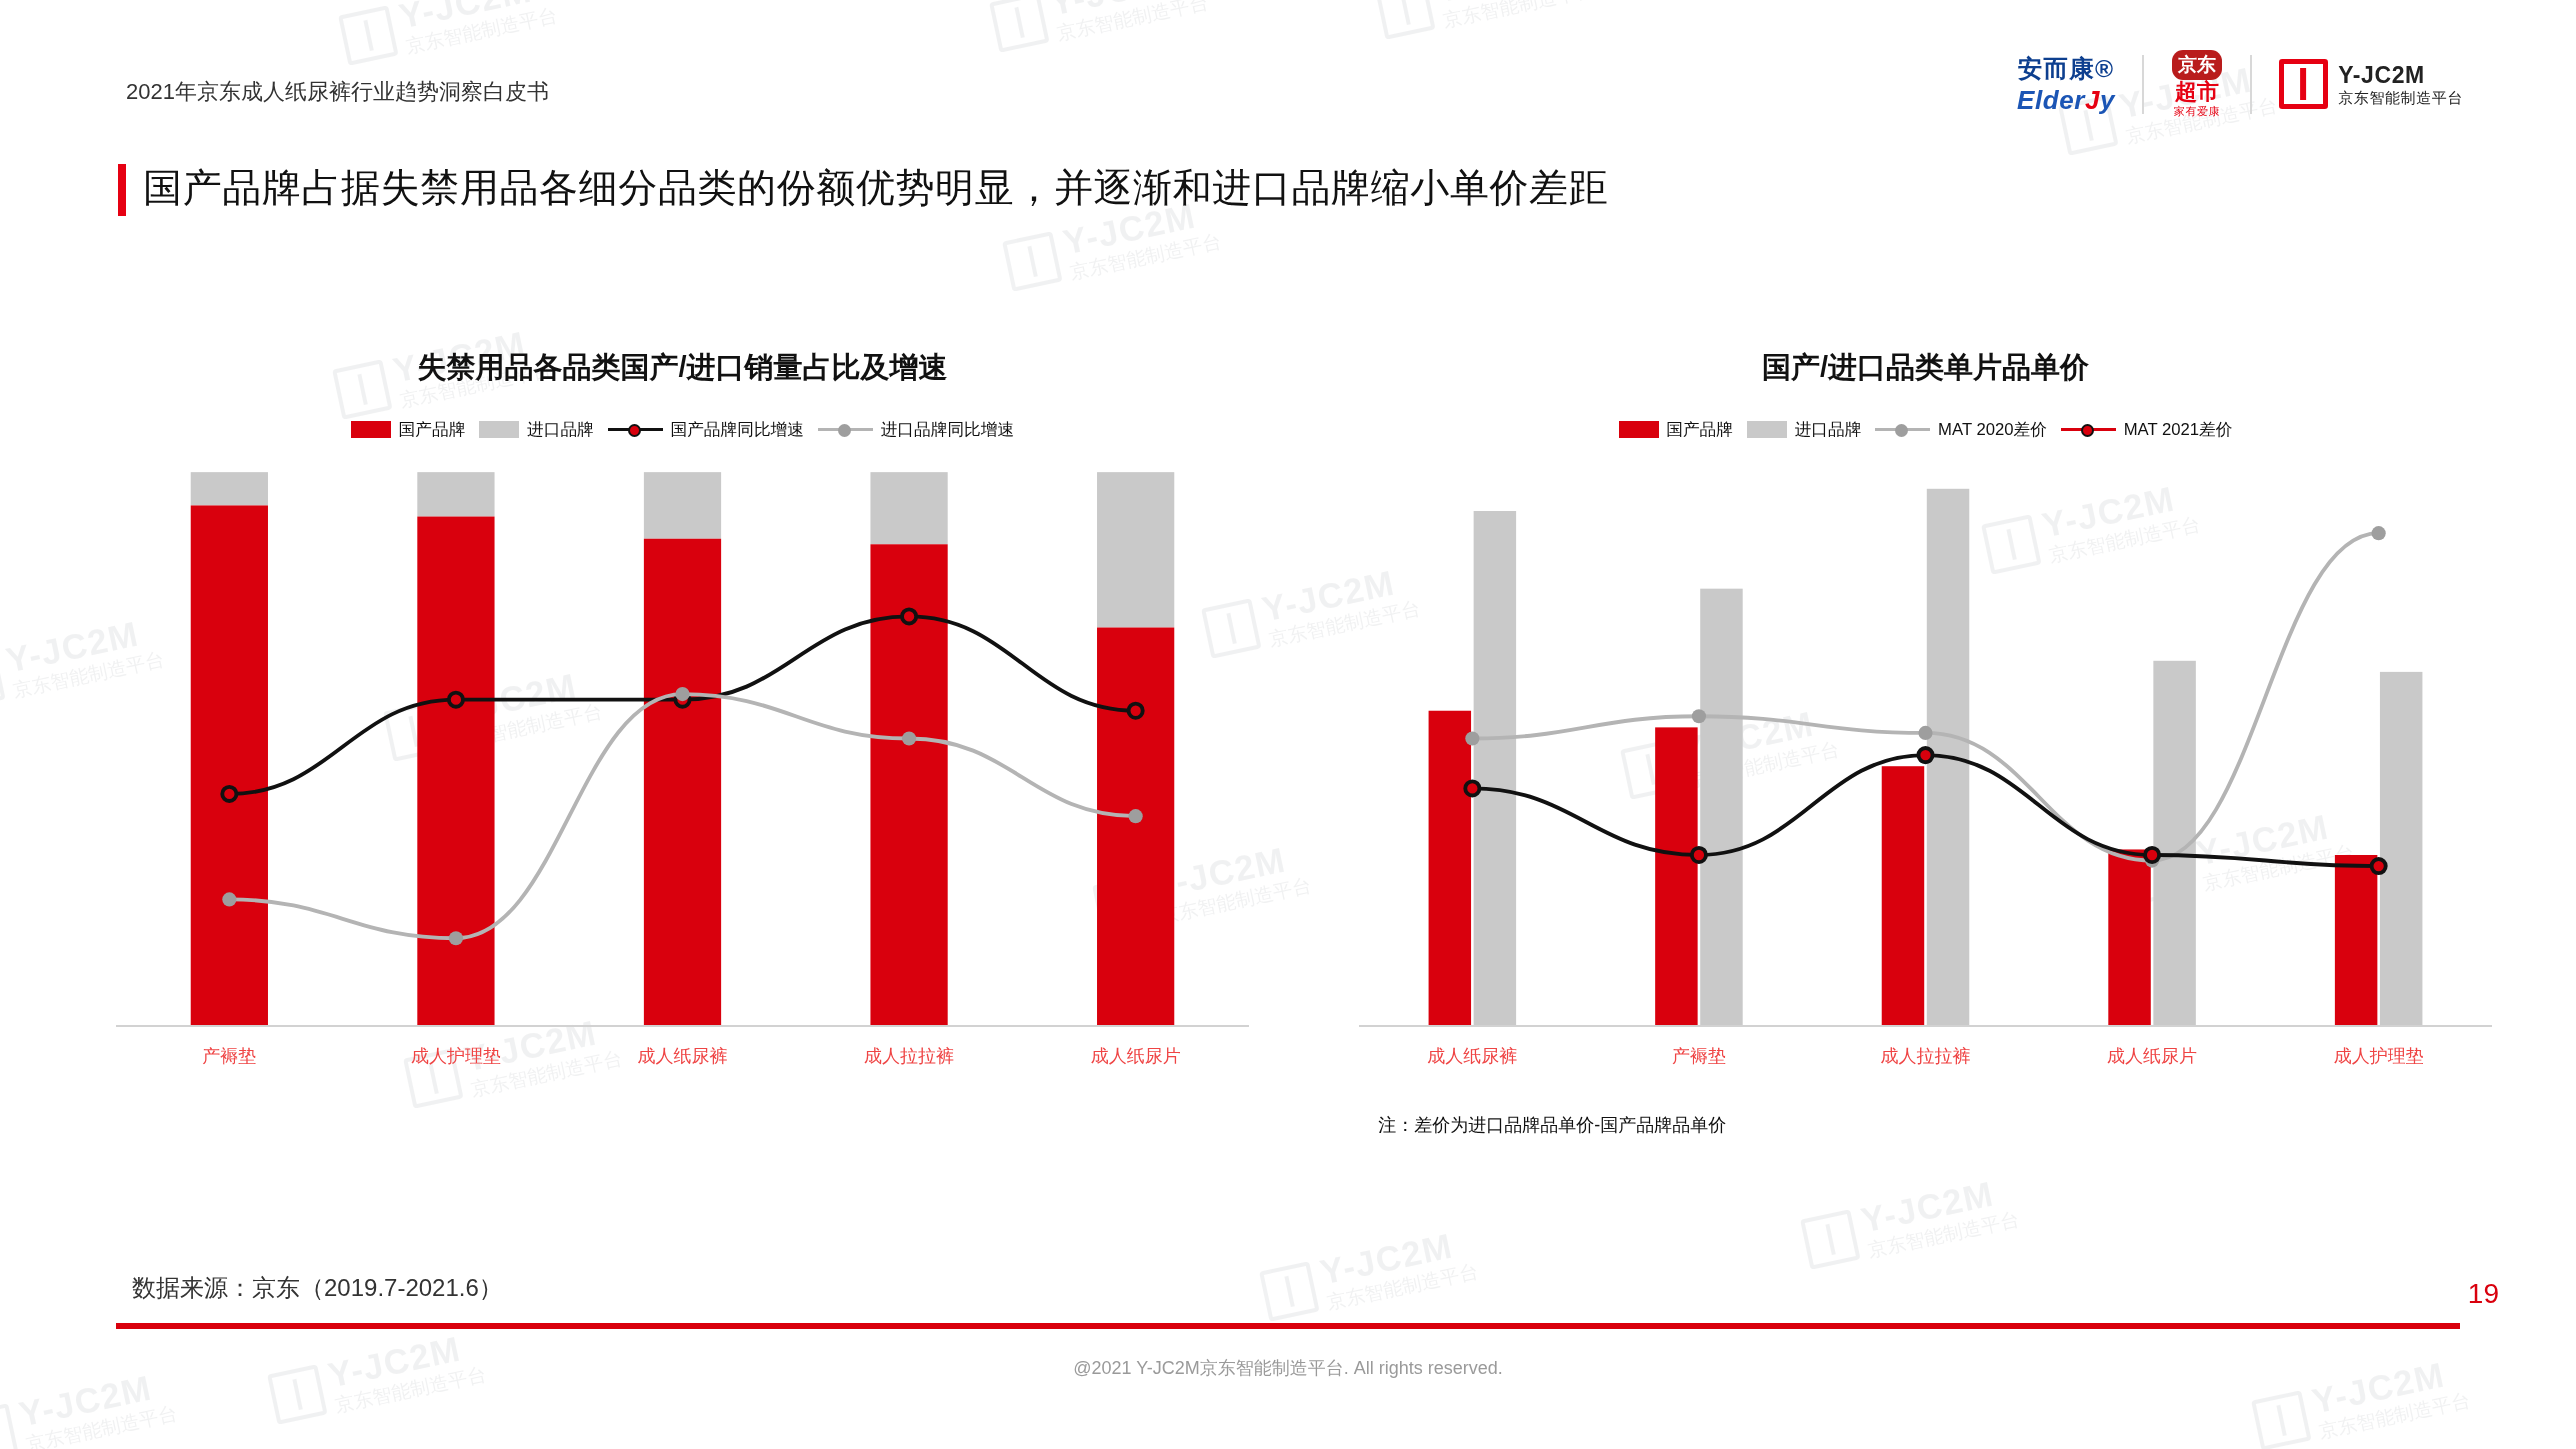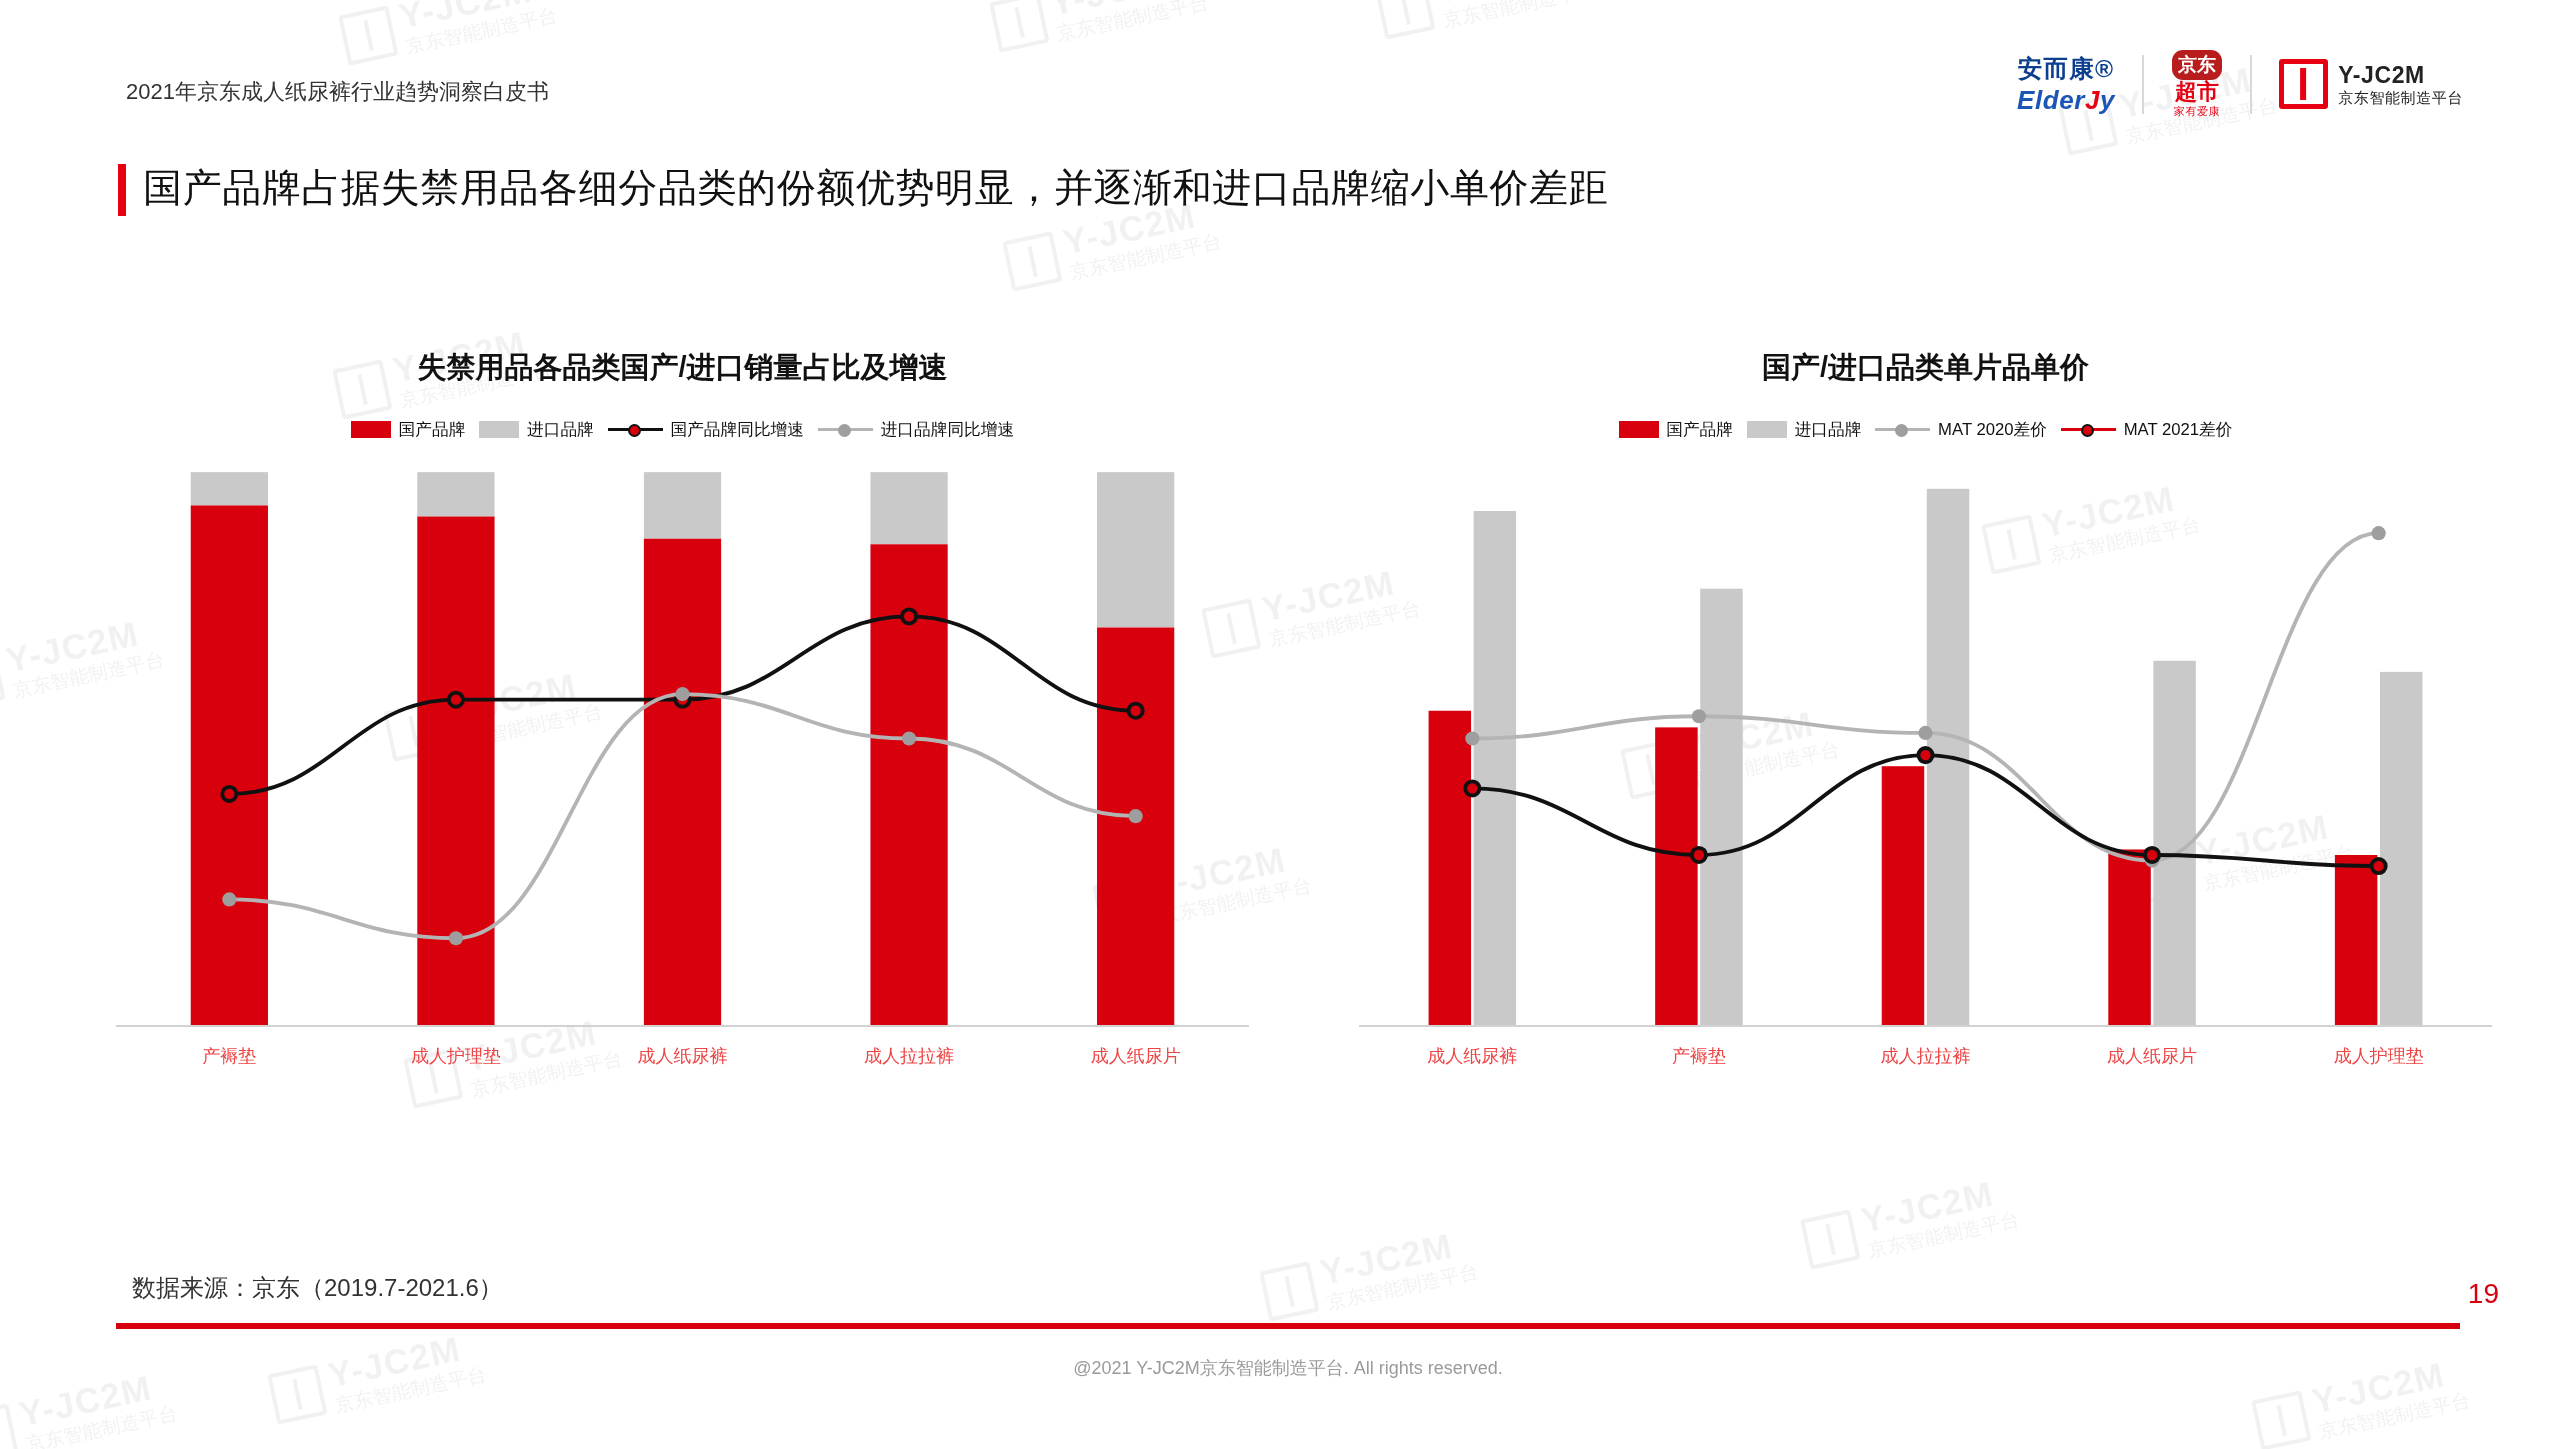--- a/index.html
+++ b/index.html
@@ -355,19 +355,20 @@
   </div>
   <div style="position:relative;height:39px;margin-top:16.7px;">
     <div class="cat-row">
       <span class="cat">成人纸尿裤</span>
       <span class="cat">产褥垫</span>
       <span class="cat">成人拉拉裤</span>
       <span class="cat">成人纸尿片</span>
       <span class="cat">成人护理垫</span>
     </div>
   </div>
+  <div class="note" style="margin-top:30px;padding-left:19.3px;">注：差价为进口品牌品单价-国产品牌品单价</div>
 </div>
 
 <div class="src">数据来源：京东（2019.7-2021.6）</div>
 <div class="rule"></div>
 <div class="pageno">19</div>
 <div class="copyright">@2021 Y-JC2M京东智能制造平台. All rights reserved.</div>
 
 
 </body></html>

